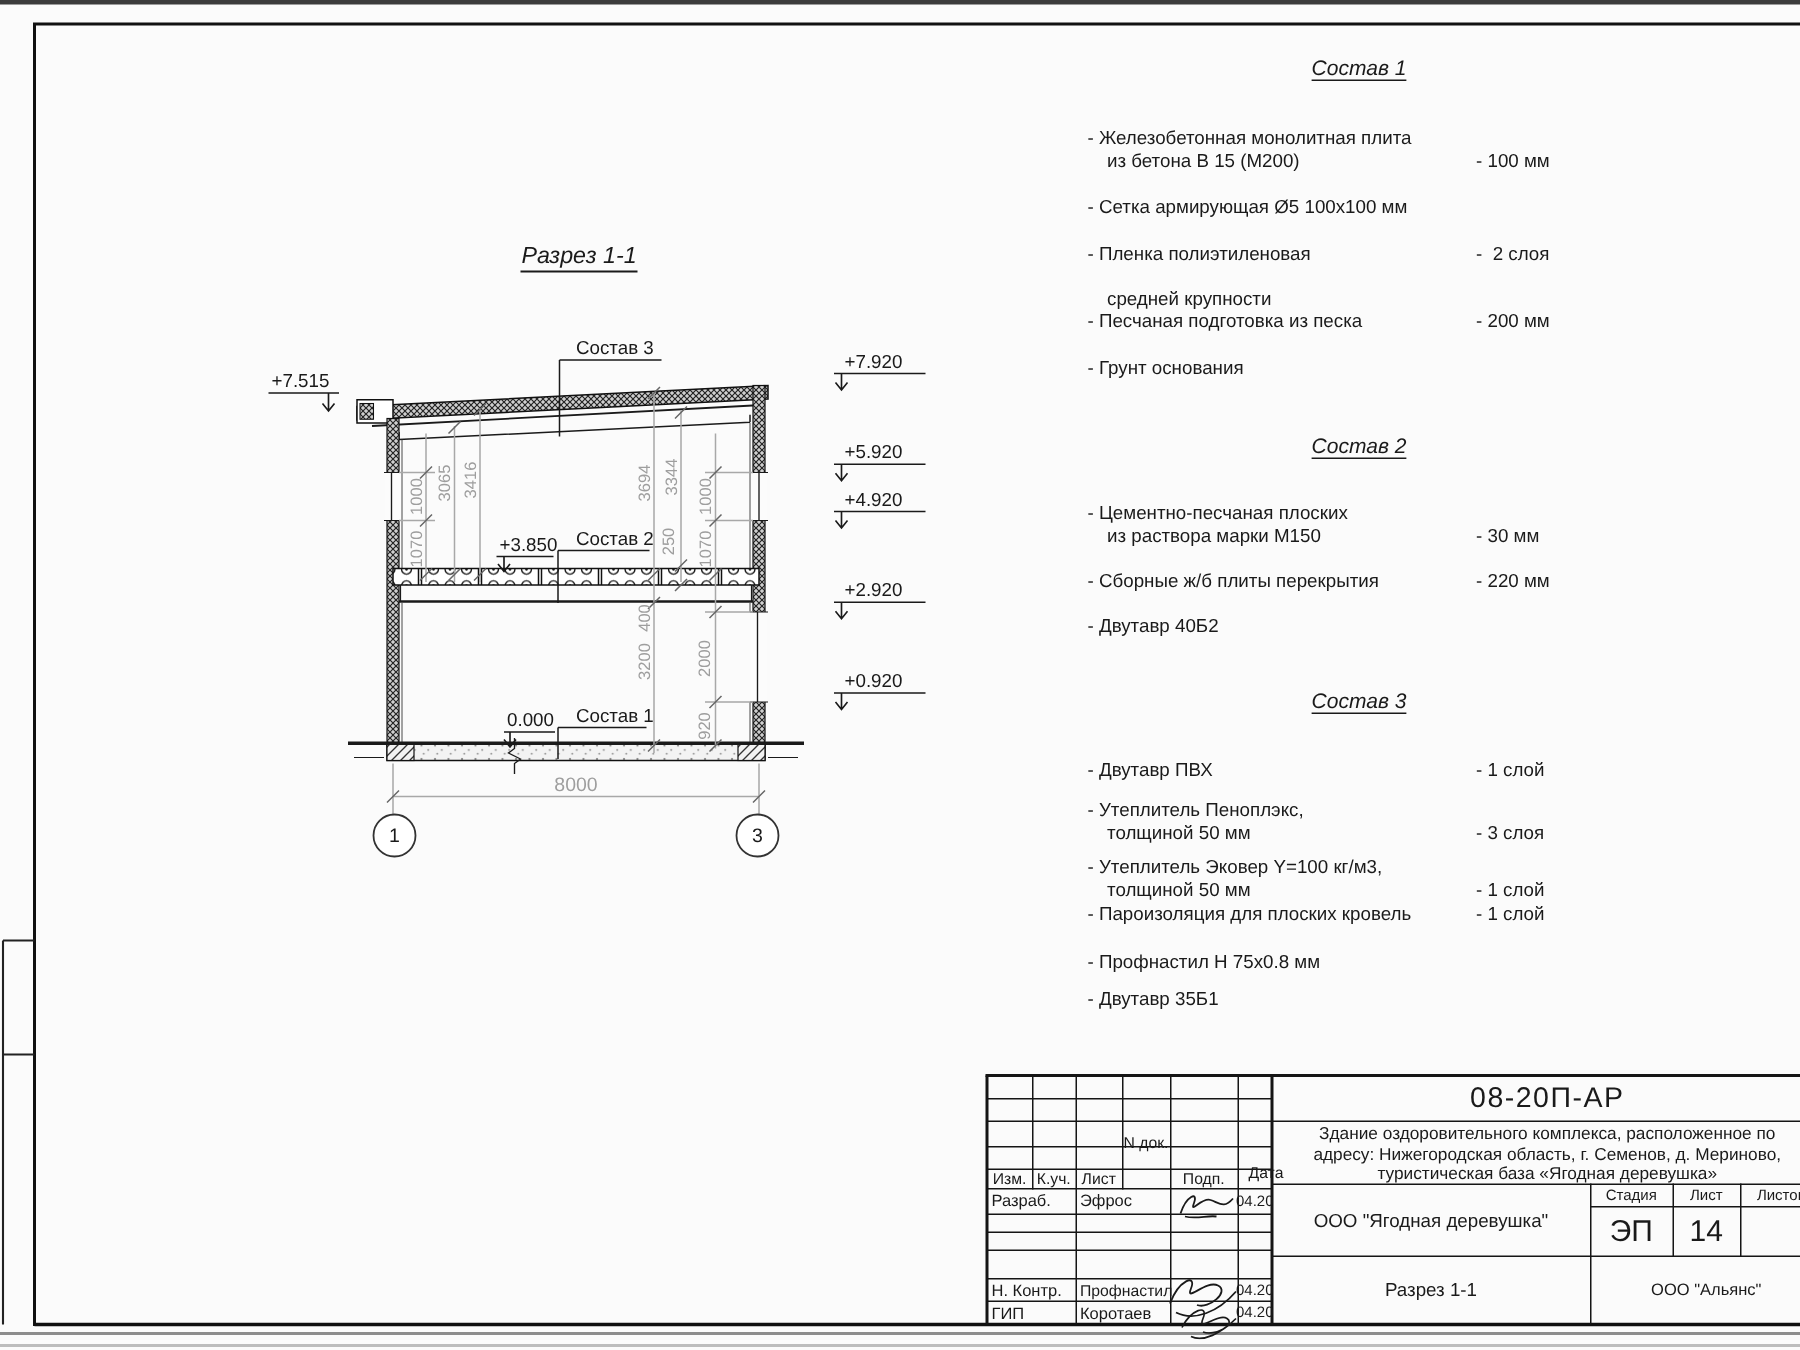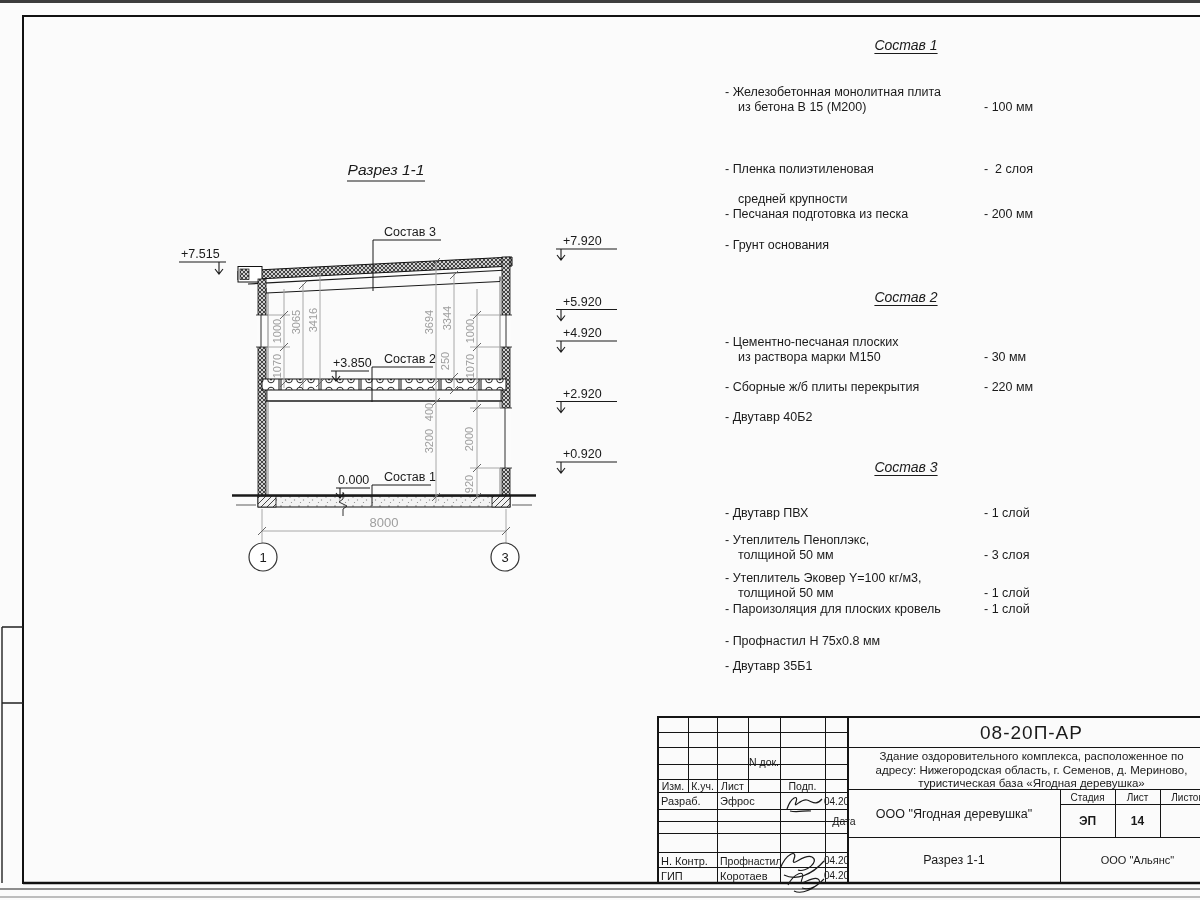--- a/index.html
+++ b/index.html
@@ -29,21 +29,21 @@
   .tl.h{height:1.3px;}
   .tl.v{width:1.3px;}
   .tl.th{height:2.2px;}
   .tl.tv{width:2.2px;}
   
   .tbt{position:absolute;display:flex;align-items:center;justify-content:center;
        font-size:10.5px;white-space:nowrap;overflow:visible;}
   .tbt.lft{justify-content:flex-start;}
   .doc-num{font-size:19px;letter-spacing:1px;}
   .desc{font-size:11.5px;line-height:13.5px;text-align:center;}
-  .big{font-size:12px;font-weight:bold;}
+  .big{font-size:20px;}
 </style>
 </head>
 <body>
 
 <div class="page">
 
   <div class="abs edge-band"></div>
   <div class="abs edge-top"></div>
   <div class="abs edge-b1"></div>
   <div class="abs edge-b2"></div>
@@ -185,20 +185,23 @@
       <text class="axistext" x="505" y="561.5" text-anchor="middle">3</text>
     </g>
   </svg>
 
   <div class="spec-h" style="top:37px">Состав 1</div>
   <div class="item" style="top:85px">
     <div class="t">- Железобетонная  монолитная плита</div>
     <div class="t t2">из бетона В 15 (М200)</div>
     <div class="val">- 100 мм</div>
   </div>
+  <div class="item" style="top:131px">
+    <div class="t">- Сетка армирующая Ø5 100х100 мм</div>
+  </div>
   <div class="item" style="top:162px">
     <div class="t">- Пленка полиэтиленовая</div>
     <div class="val">-  2 слоя</div>
   </div>
   <div class="item" style="top:192px">
     <div class="t t2">средней крупности</div>
     <div class="t">- Песчаная подготовка из песка</div>
     <div class="val">- 200 мм</div>
   </div>
   <div class="item" style="top:238px">
@@ -271,21 +274,21 @@
     <div class="tl v tv" style="left:847px;top:717px;height:166px"></div>
     <div class="tl v" style="left:1060px;top:789px;height:94px"></div>
     <div class="tl v" style="left:1115px;top:789px;height:49px"></div>
     <div class="tl v" style="left:1160px;top:789px;height:49px"></div>
 
     <div class="tbt" style="left:658px;top:780px;width:30px;height:12px">Изм.</div>
     <div class="tbt" style="left:688px;top:780px;width:29px;height:12px">К.уч.</div>
     <div class="tbt" style="left:717px;top:780px;width:31px;height:12px">Лист</div>
     <div class="tbt" style="left:748px;top:756px;width:32px;height:12px">N док.</div>
     <div class="tbt" style="left:780px;top:780px;width:45px;height:12px">Подп.</div>
-    <div class="tbt" style="left:825px;top:815px;width:38px;height:12px">Дата</div>
+    <div class="tbt" style="left:825px;top:776px;width:38px;height:12px">Дата</div>
 
     <div class="tbt lft" style="left:661px;top:794px;width:55px;height:14px;font-size:11px">Разраб.</div>
     <div class="tbt lft" style="left:720px;top:794px;width:58px;height:14px;font-size:11px">Эфрос</div>
     <div class="tbt" style="left:825px;top:794px;width:23px;height:14px;font-size:10px">04.20</div>
     <div class="tbt lft" style="left:661px;top:854px;width:58px;height:13px;font-size:11px">Н. Контр.</div>
     <div class="tbt lft" style="left:720px;top:854px;width:62px;height:13px;font-size:10.5px">Профнастил</div>
     <div class="tbt" style="left:825px;top:854px;width:23px;height:13px;font-size:10px">04.20</div>
     <div class="tbt lft" style="left:661px;top:869px;width:55px;height:13px;font-size:11px">ГИП</div>
     <div class="tbt lft" style="left:720px;top:869px;width:60px;height:13px;font-size:11px">Коротаев</div>
     <div class="tbt" style="left:825px;top:869px;width:23px;height:13px;font-size:10px">04.20</div>

